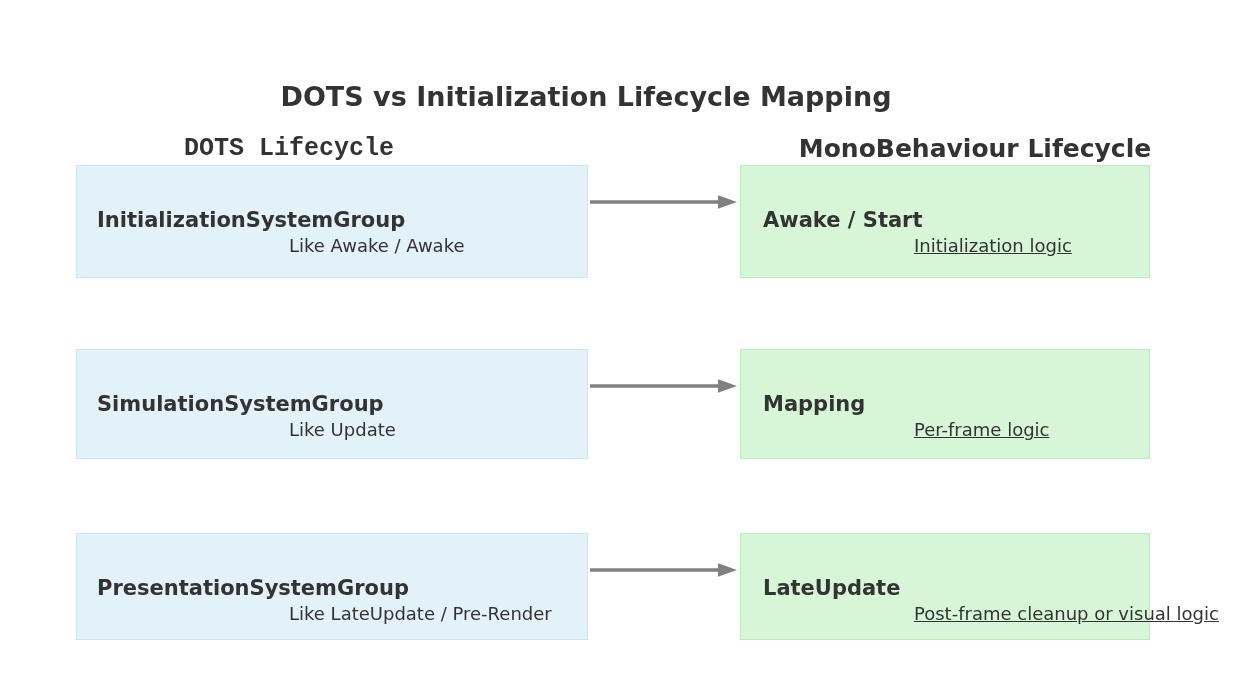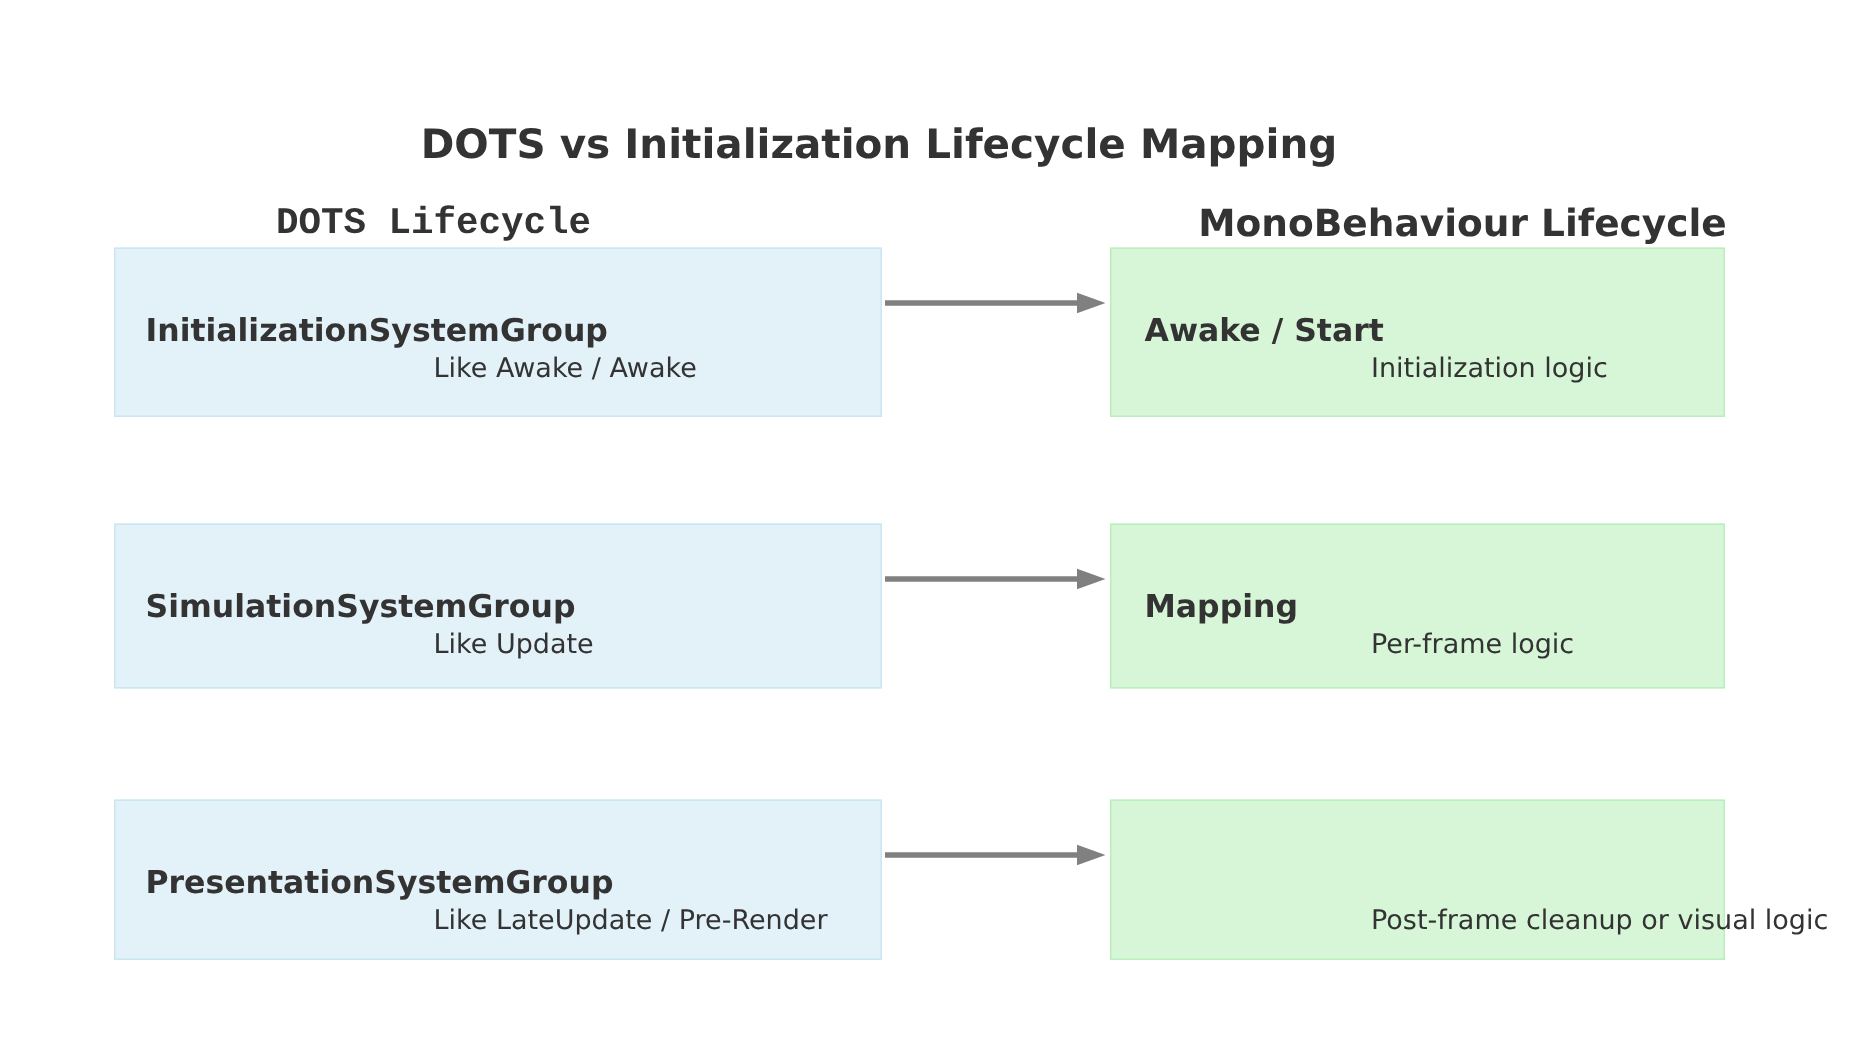--- a/index.html
+++ b/index.html
@@ -69,21 +69,21 @@
   .box.dots .label { left: 20px; }
   .box.mono .label { left: 22px; }
   .note {
     position: absolute;
     top: 68px;
     font-size: 18px;
     line-height: 24px;
     white-space: nowrap;
   }
   .box.dots .note { left: 212px; }
-  .box.mono .note { left: 173px; }
+  .box.mono .note { left: 173px; text-decoration: underline; }
 
   .arrow {
     position: absolute;
     left: 588px;
     top: 44px;
     width: 152px;
     height: 20px;
   }
   .arrow svg { display: block; }
 </style>
@@ -136,17 +136,18 @@
       <div class="label">PresentationSystemGroup</div>
       <div class="note">Like LateUpdate / Pre-Render</div>
     </div>
     <div class="arrow">
       <svg width="152" height="20" viewBox="0 0 152 20">
         <line x1="2" y1="10" x2="131" y2="10" stroke="#808080" stroke-width="3.6"></line>
         <polygon points="130,3.2 149,10 130,16.8" fill="#808080"></polygon>
       </svg>
     </div>
     <div class="box mono">
+      <div class="label">LateUpdate</div>
       <div class="note">Post-frame cleanup or visual logic</div>
     </div>
   </div>
 
 </div>
 
 </body></html>

